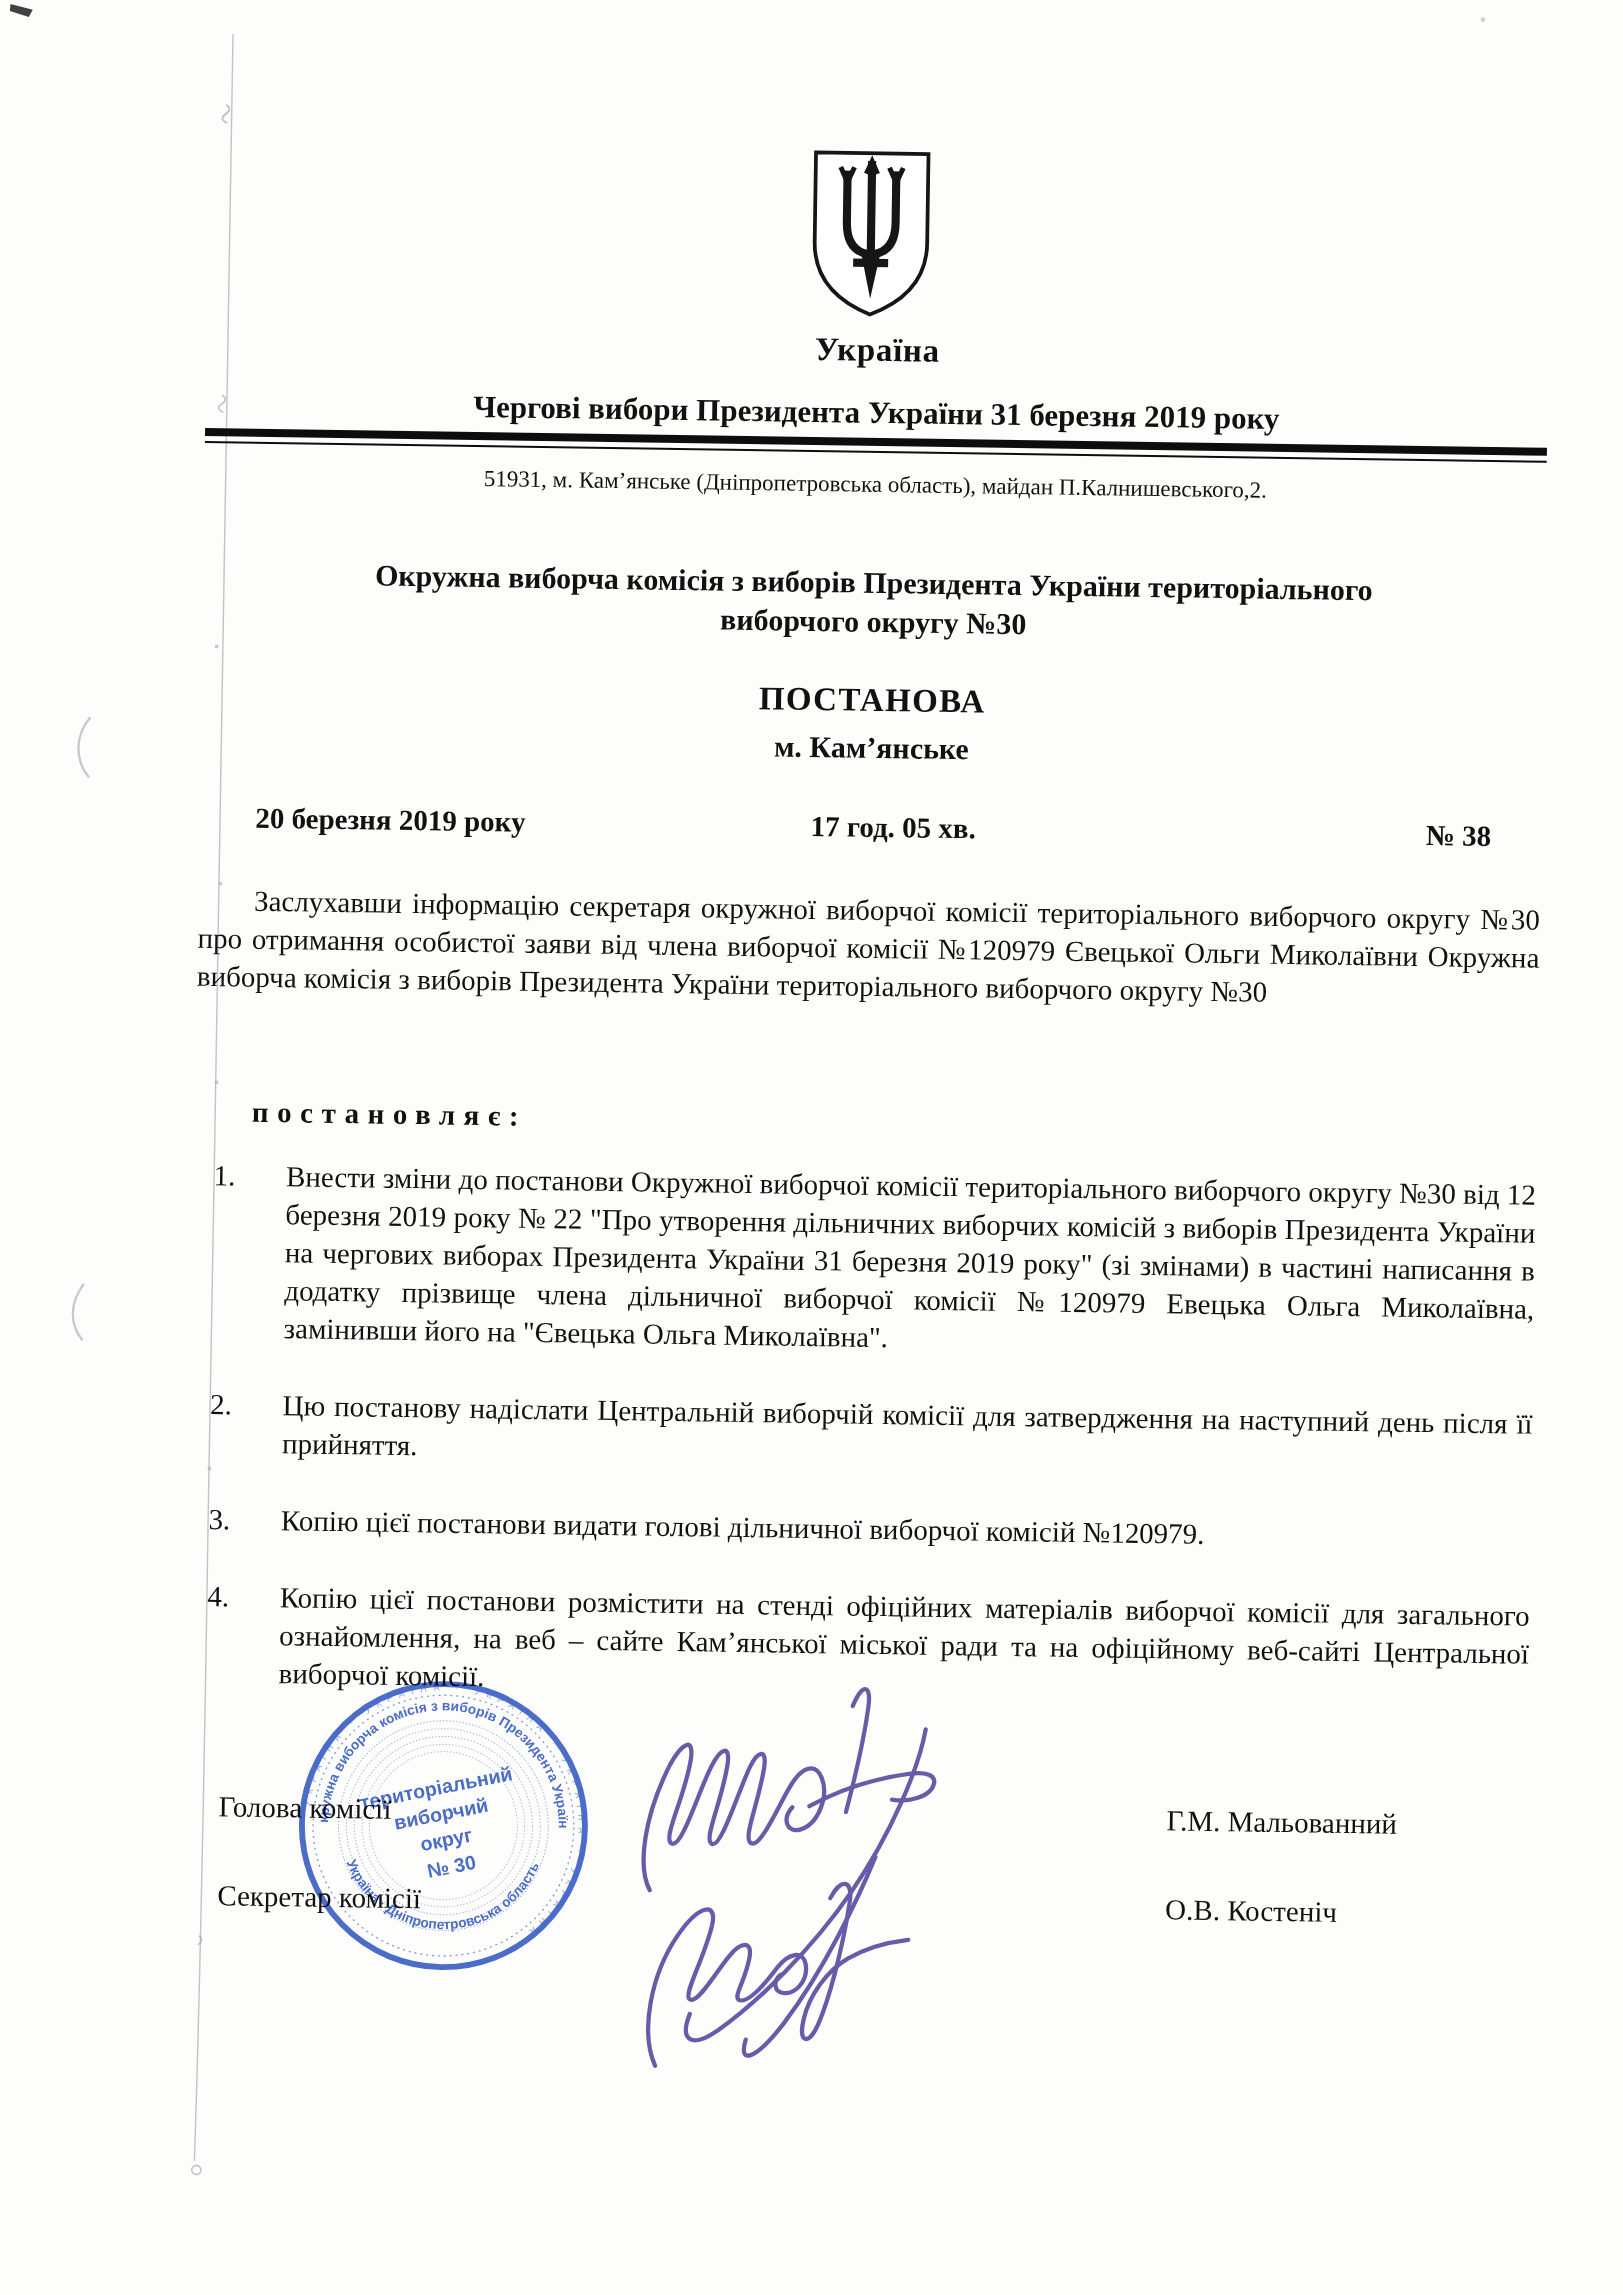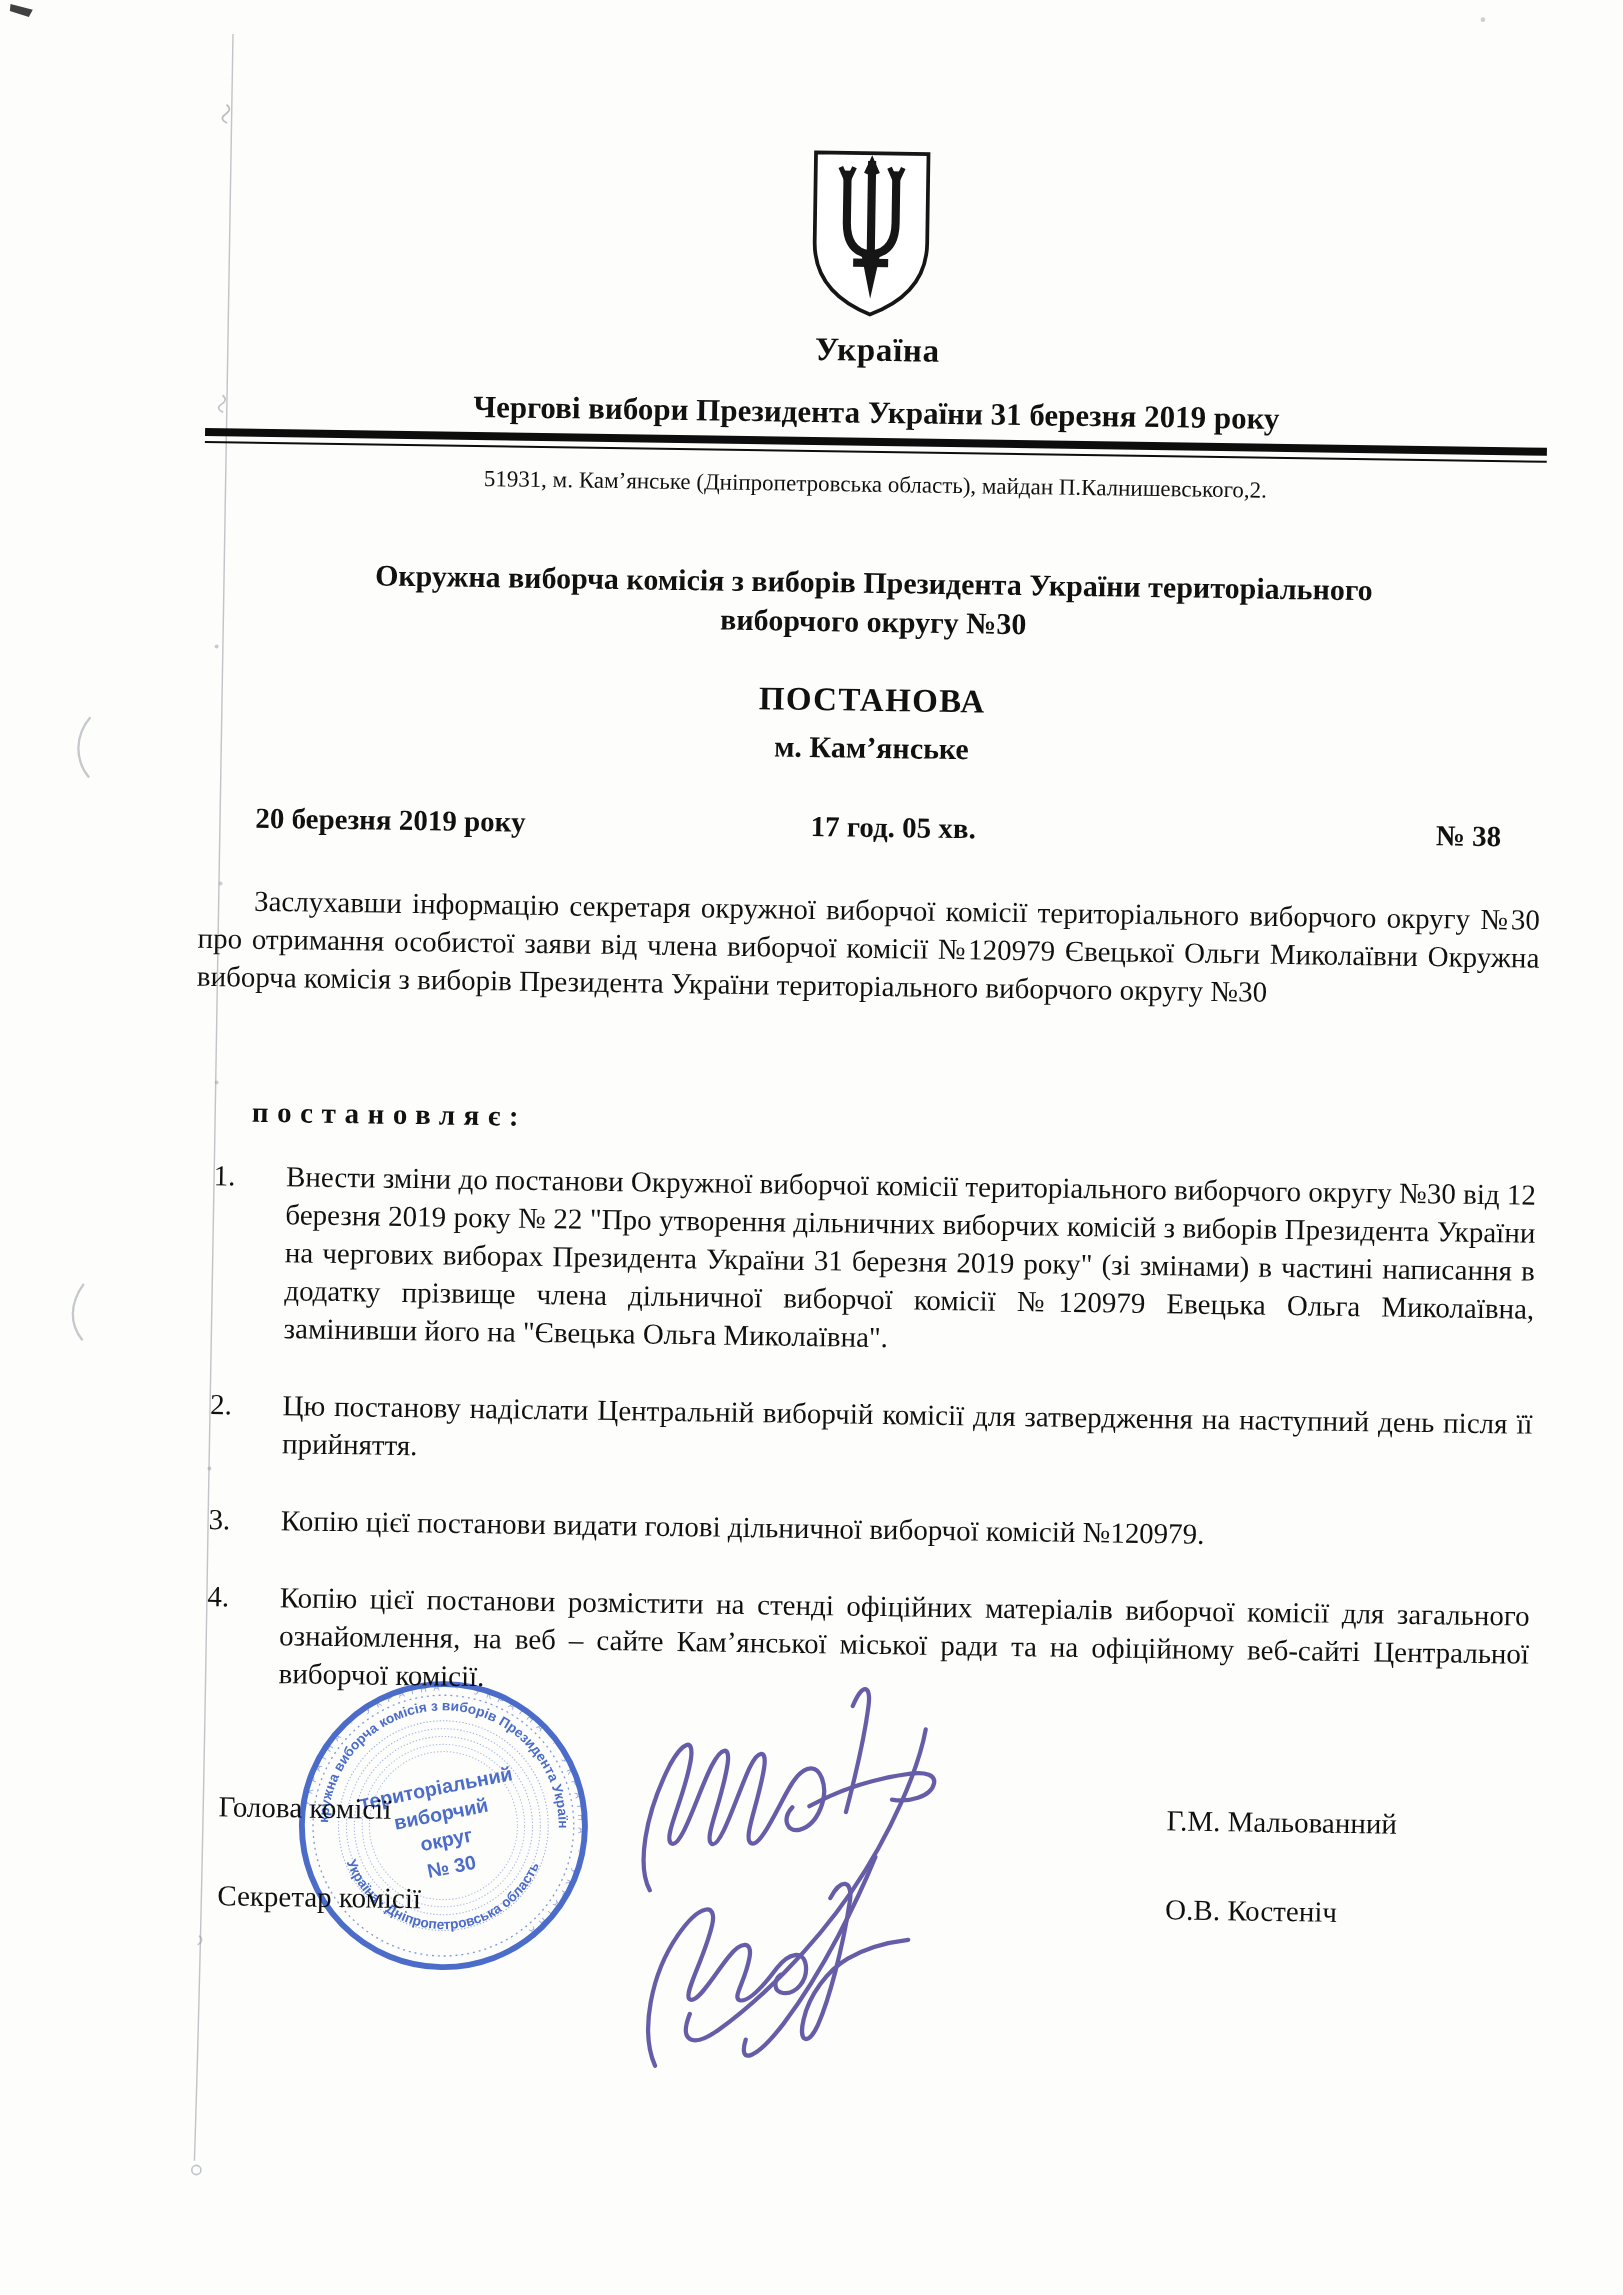--- a/index.html
+++ b/index.html
@@ -15,21 +15,21 @@
   .title{top:394px;font-size:31px;font-weight:bold;}
   .rule{left:196px;top:437px;width:1342px;height:19.6px;border-top:8.5px solid #0d0d0d;}
   .rule:after{content:"";position:absolute;left:0;right:0;top:5.2px;border-top:2.6px solid #0d0d0d;}
   .address{top:471px;font-size:23px;}
   .heading{top:562px;font-size:30px;font-weight:bold;line-height:39px;}
   .doctype{top:681px;font-size:33px;font-weight:bold;letter-spacing:1.3px;}
   .city{top:730px;font-size:30px;font-weight:bold;}
   .daterow{left:196px;top:810px;width:1342px;font-size:29px;font-weight:bold;height:39px;}
   .daterow .d-left{position:absolute;left:56px;}
   .daterow .d-mid{position:absolute;left:50%;transform:translateX(-50%);margin-left:23px;}
-  .daterow .d-right{position:absolute;right:40px;text-align:center;}
+  .daterow .d-right{position:absolute;right:50px;text-align:center;}
   .preamble{left:196px;top:890px;width:1342px;font-size:29px;line-height:38px;
     text-align:justify;text-indent:56px;}
   .resolves{left:253px;top:1104px;font-size:29px;font-weight:bold;letter-spacing:8.5px;}
   .items{left:196px;top:1165px;width:1342px;font-size:29px;line-height:38px;}
   .item{position:relative;padding-left:92px;text-align:justify;margin-bottom:39px;}
   .item .num{position:absolute;left:19.6px;top:0;}
   .sigrow{left:196px;width:1342px;font-size:29px;height:39px;}
   .sig1{top:1799px;} .sig2{top:1888px;}
   .sigrow .role{position:absolute;left:34px;}
   .sigrow .name{position:absolute;left:982px;}

